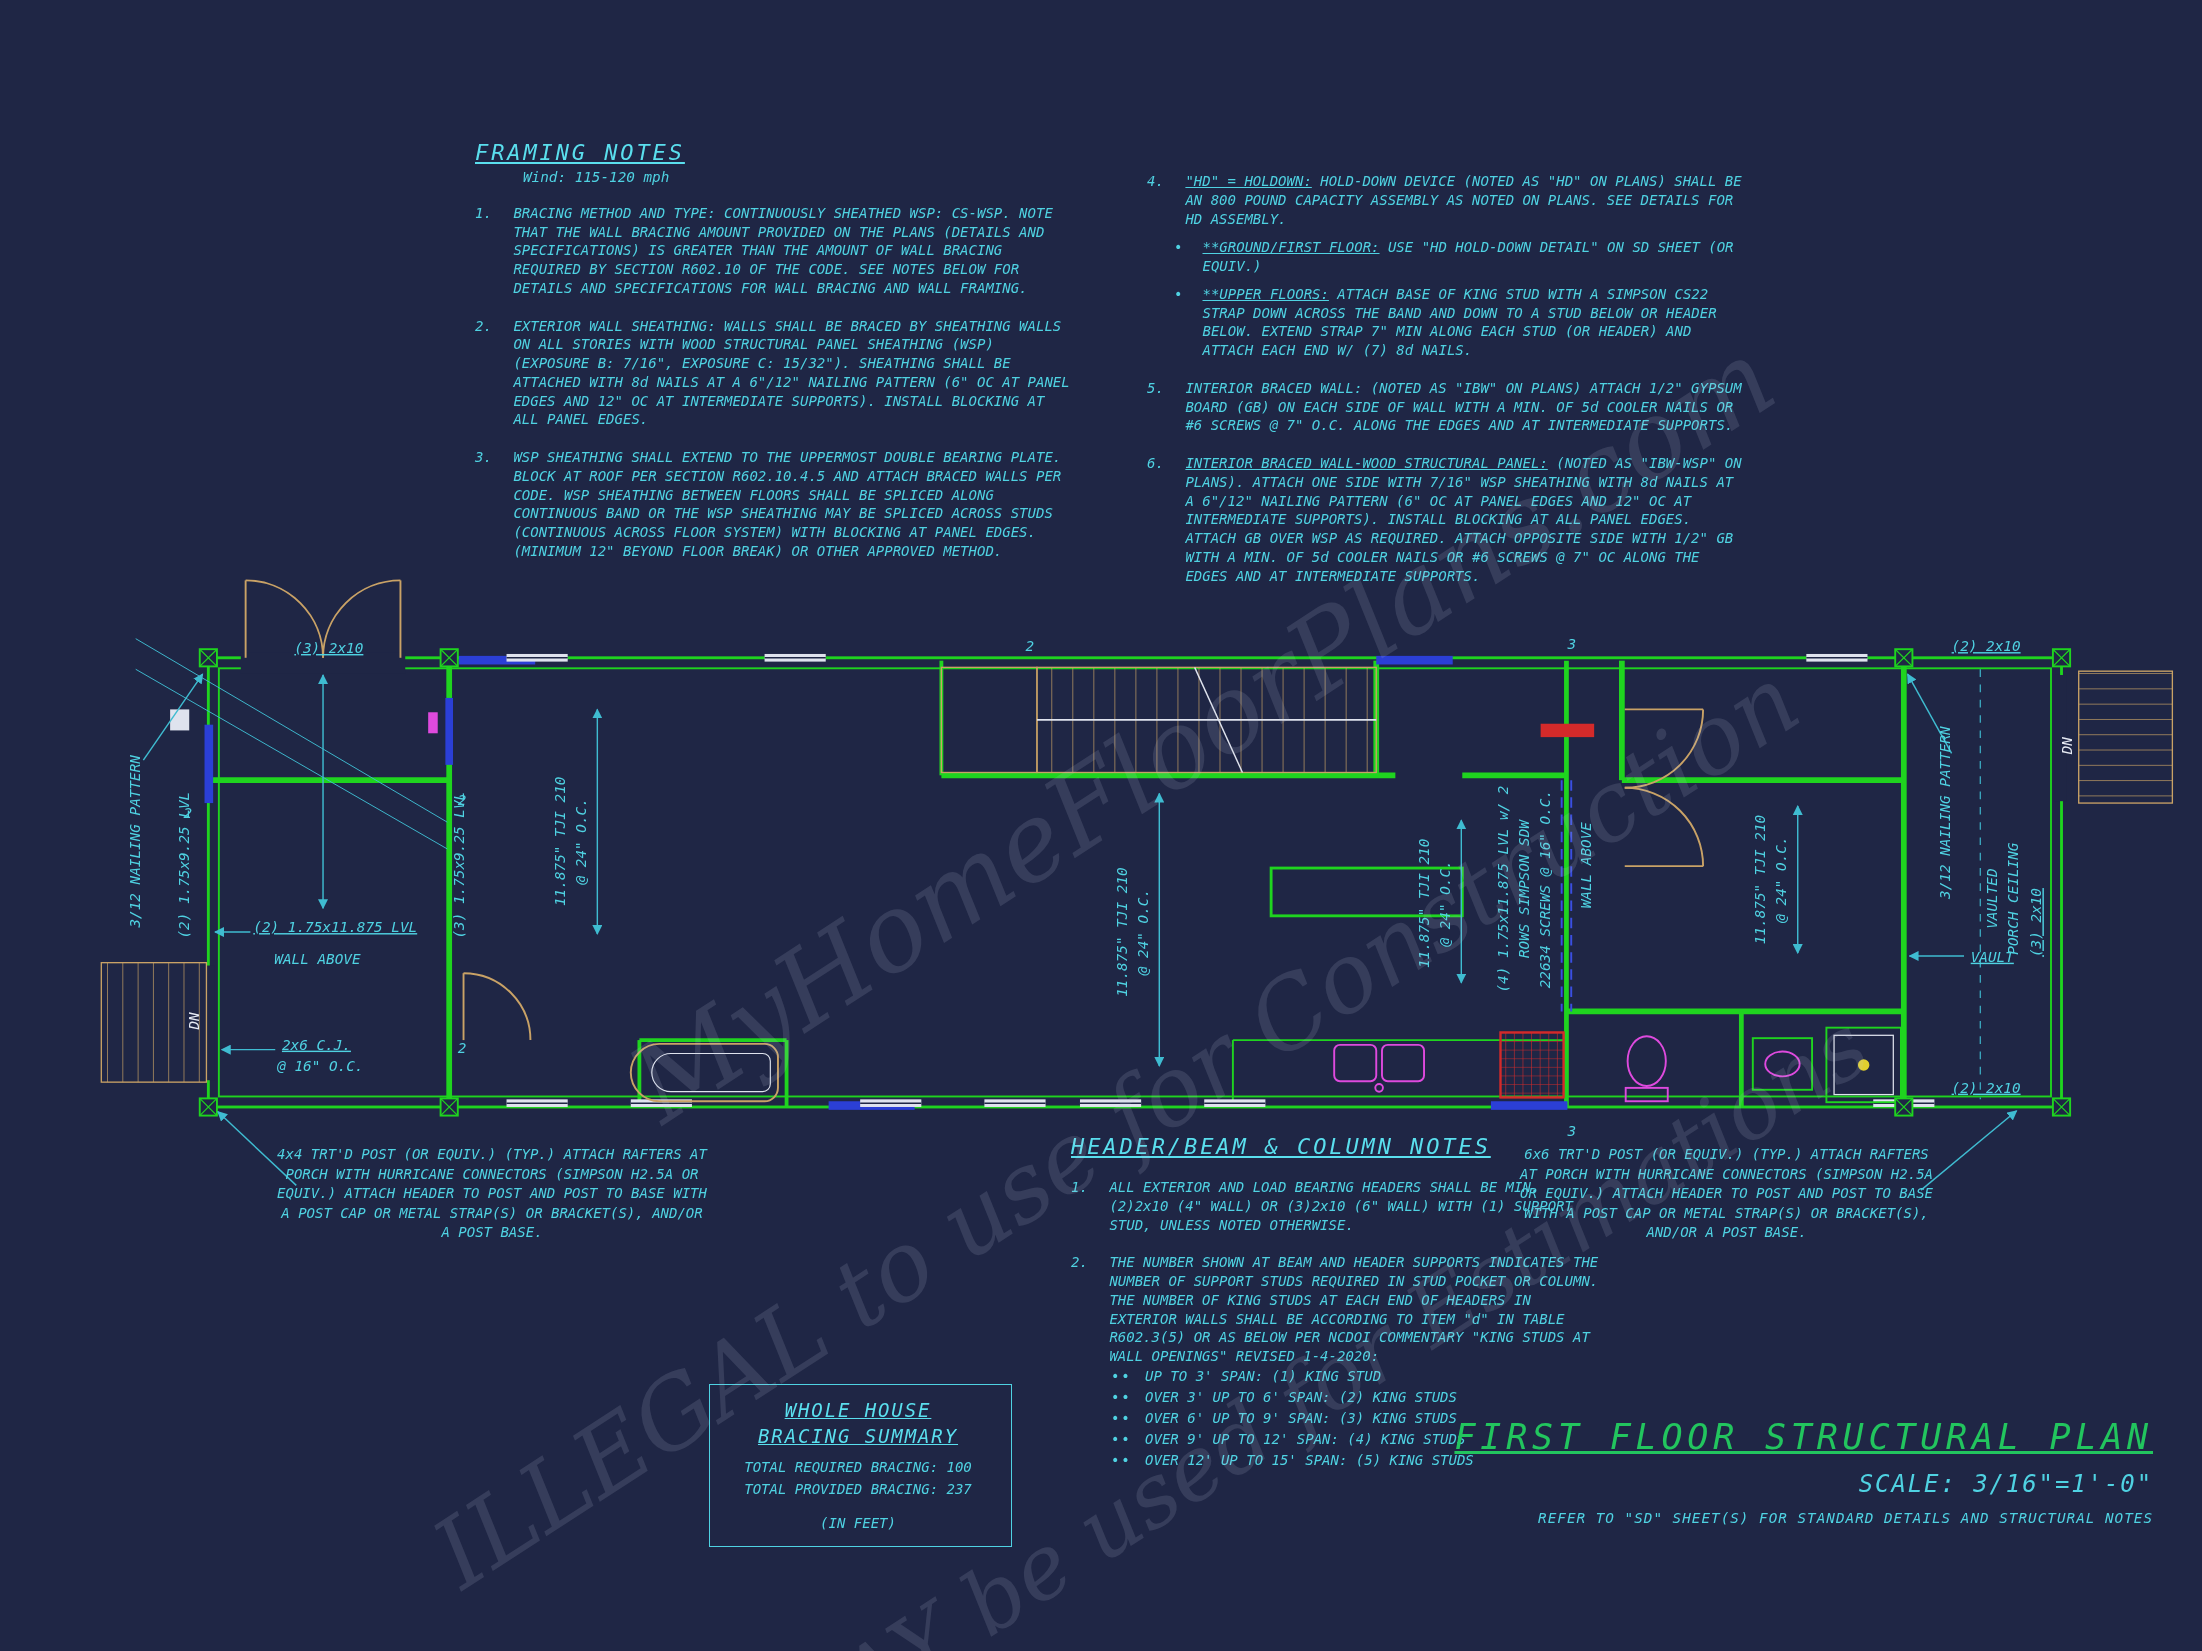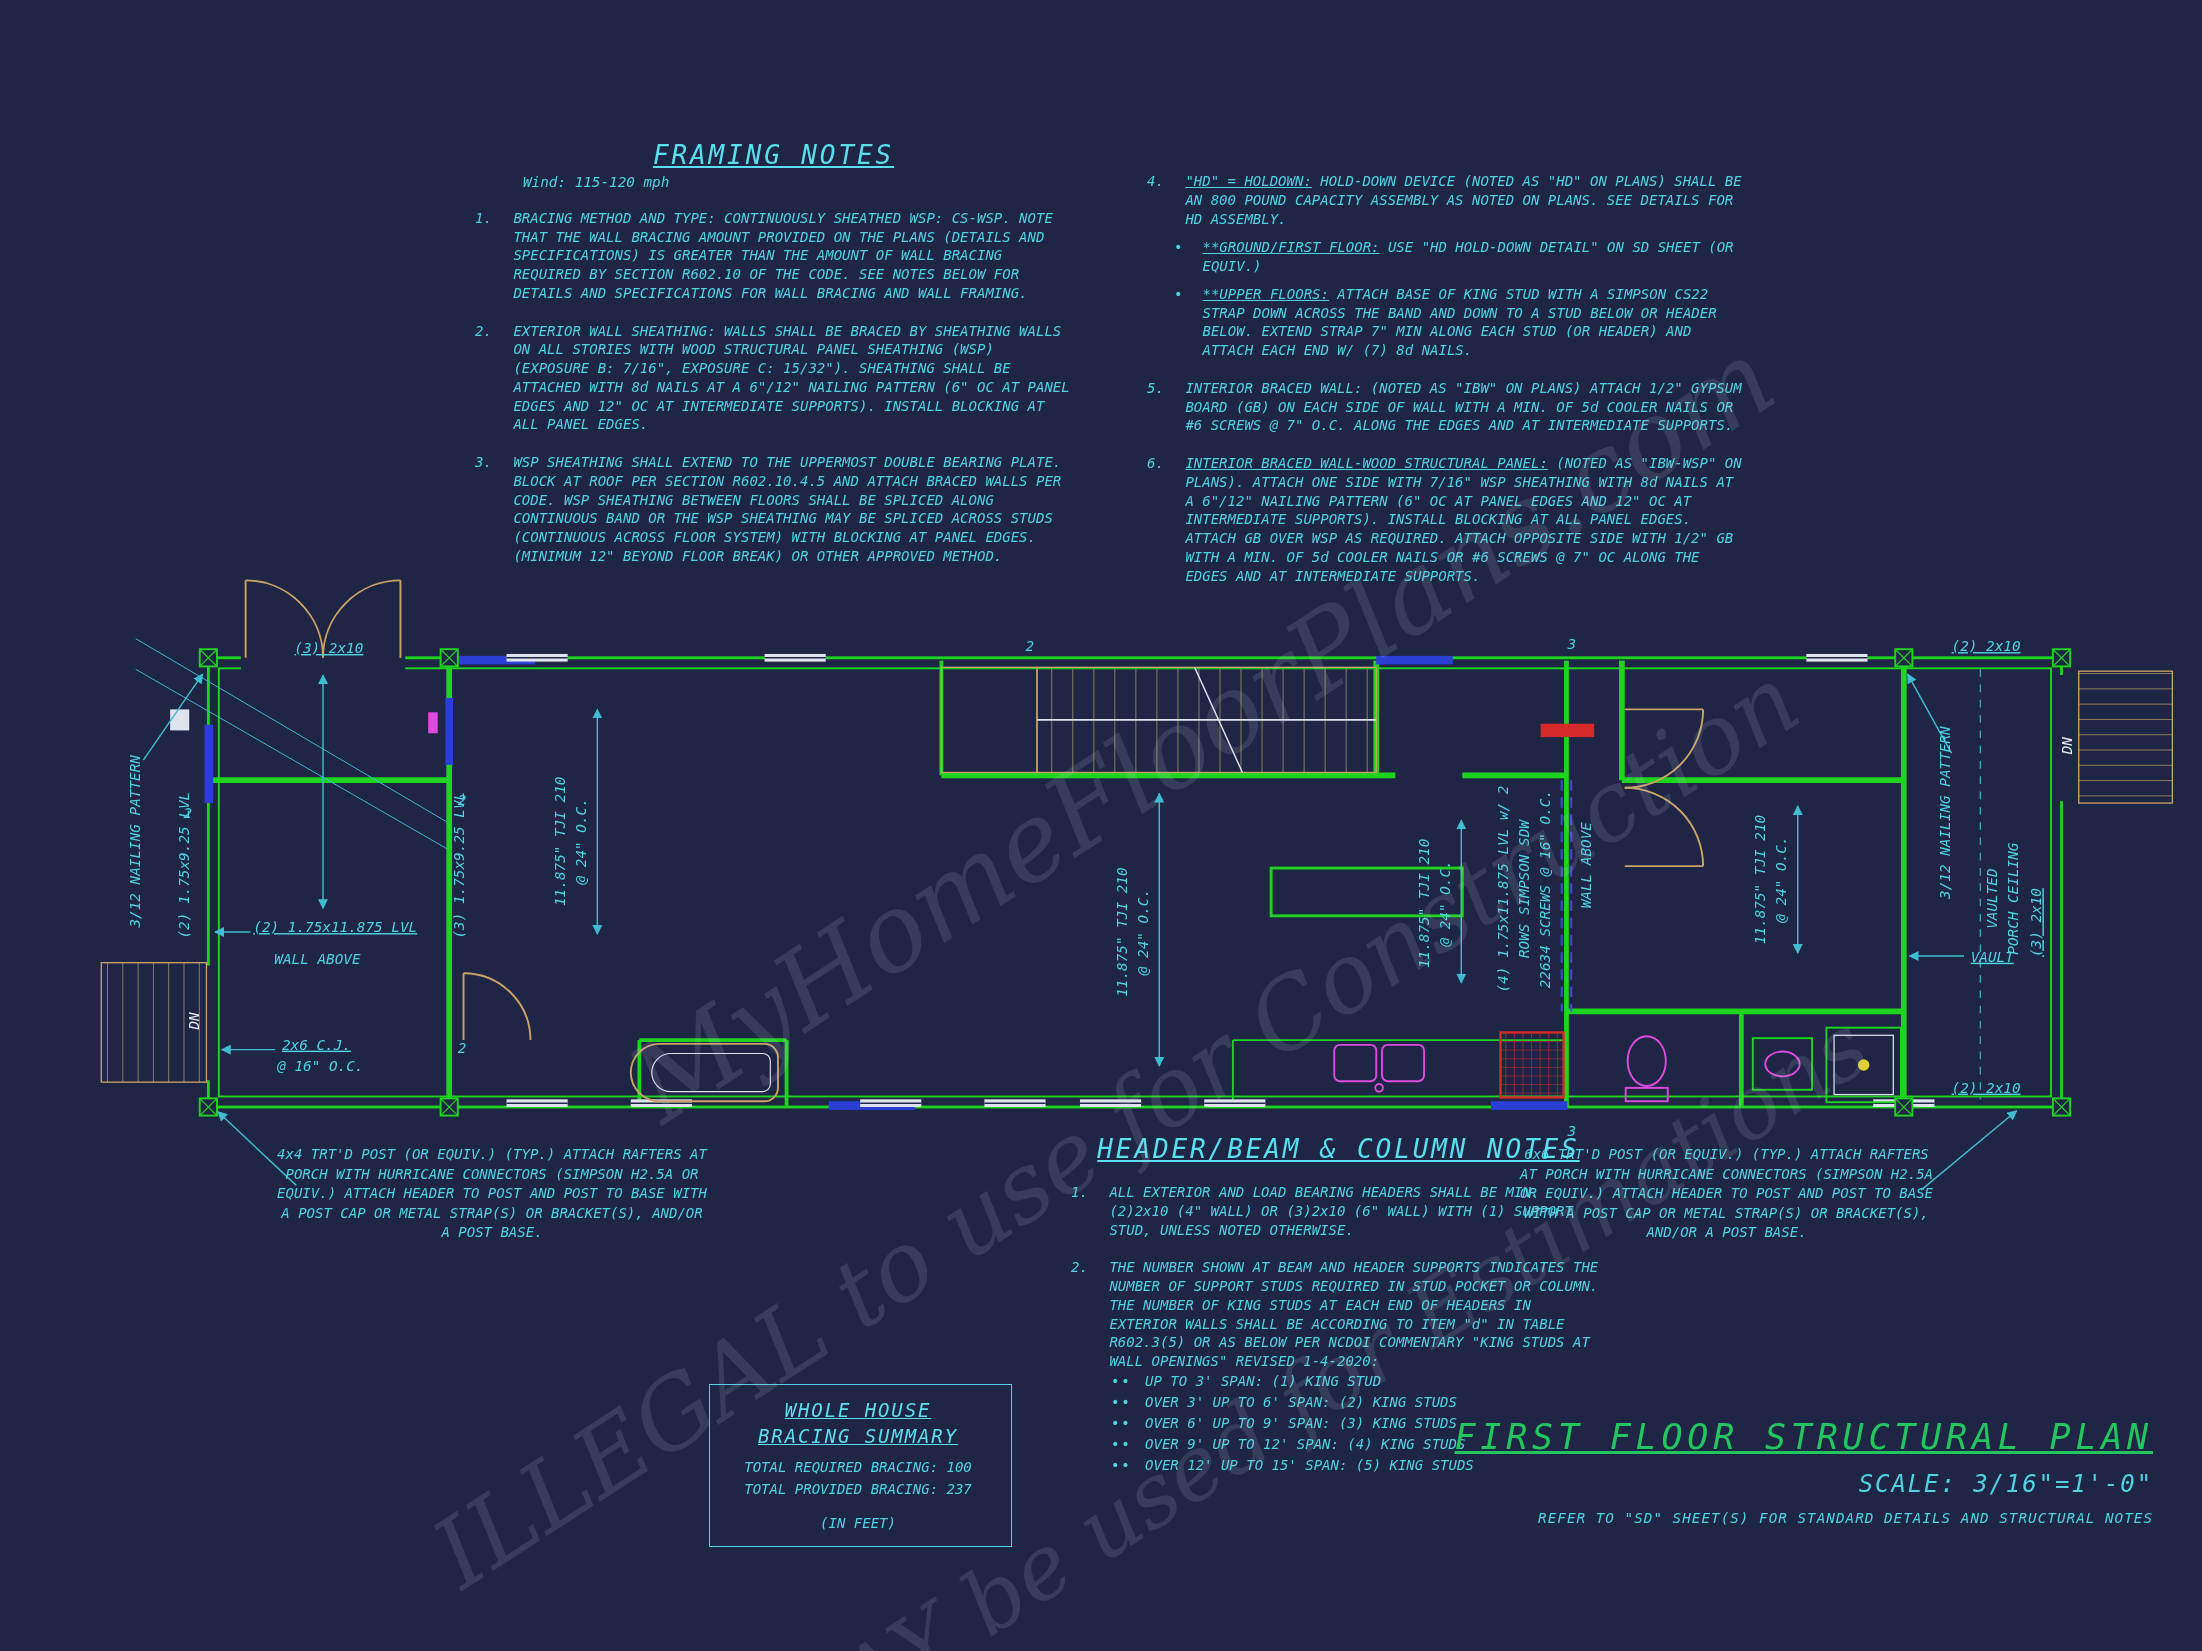--- a/index.html
+++ b/index.html
@@ -1,19 +1,19 @@
 <!DOCTYPE html>
 <html><head>
 <meta charset="utf-8">
 <style>
   html,body{margin:0;padding:0;background:#10142b;}
   .sheet{position:relative;width:2202px;height:1652px;background:#1f2645;overflow:hidden;
          font-family:"DejaVu Sans Mono",monospace;font-style:italic;color:#4fd2e2;}
   .abs{position:absolute;}
-  .sec-title{font-size:26px;letter-spacing:2.9px;text-decoration:underline;color:#5adfee;white-space:nowrap;text-align:center;}
+  .sec-title{font-size:22px;letter-spacing:2.9px;text-decoration:underline;color:#5adfee;white-space:nowrap;}
   .subtitle{font-size:14.3px;margin-top:3.8px;padding-left:48px;}
   .note-item{display:flex;gap:13.4px;margin-top:19px;font-size:14px;line-height:1.34;}
   .note-item .num{flex:0 0 25px;text-align:left;}
   .note-item p{margin:0;}
   .bullet-item{display:flex;gap:11.5px;margin-top:9.6px;font-size:14px;line-height:1.34;}
   .bullet-item .num{flex:0 0 17px;}
   .u{text-decoration:underline;}
   .porch-note{font-size:14px;line-height:1.4;text-align:center;}
   .brace-box{border:1.9px solid #4fd2e2;padding:13.4px 17px;text-align:center;}
   .brace-box .t{font-size:19px;letter-spacing:1.9px;text-decoration:underline;line-height:1.35;color:#5adfee;}

